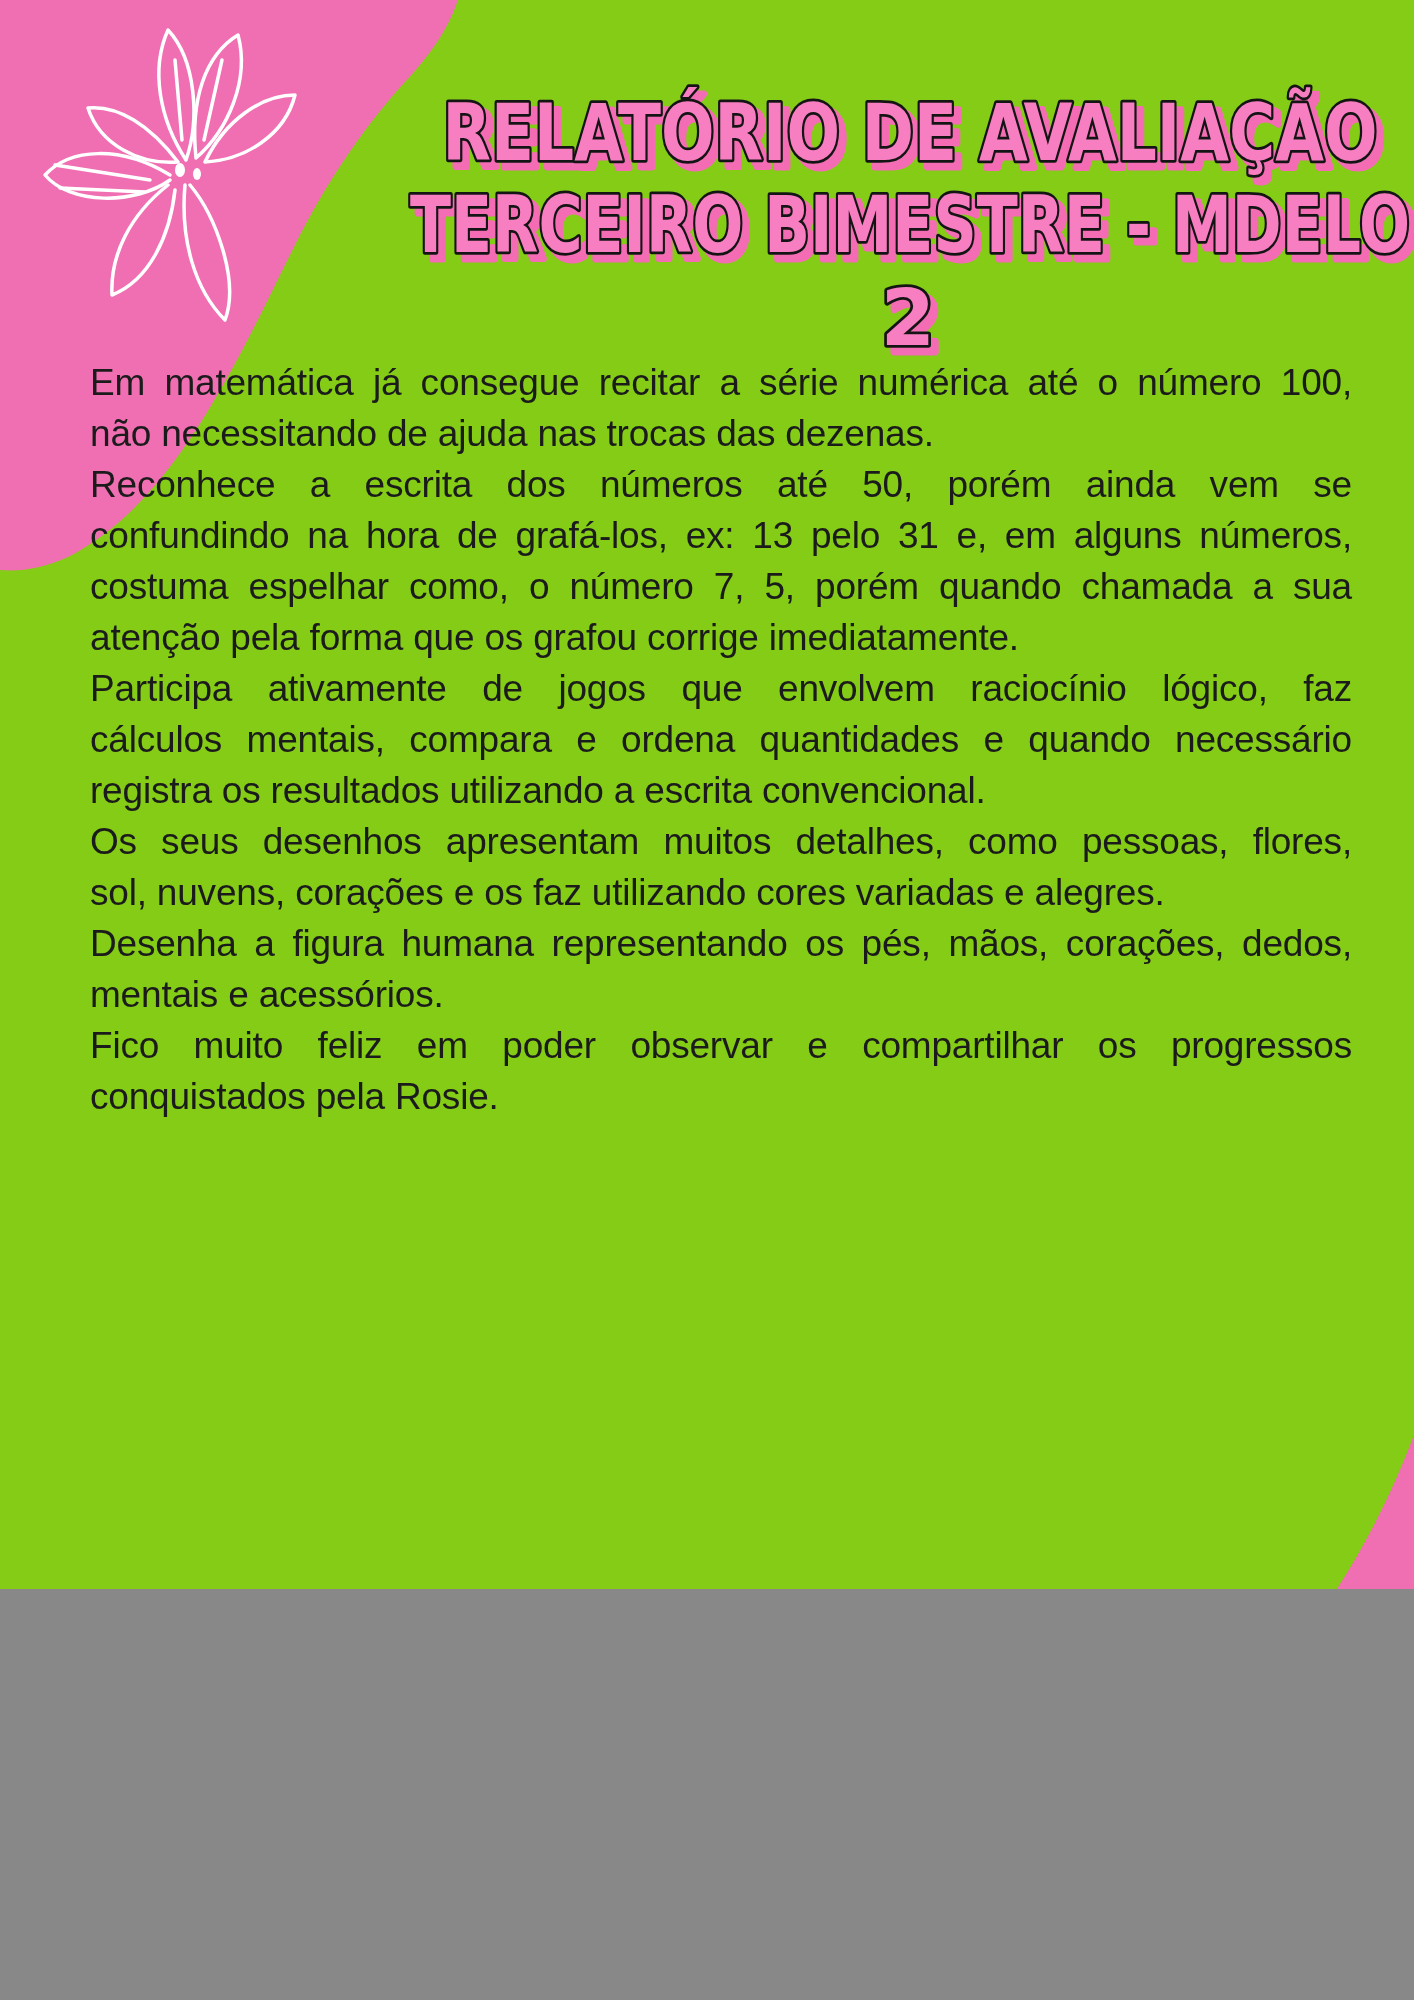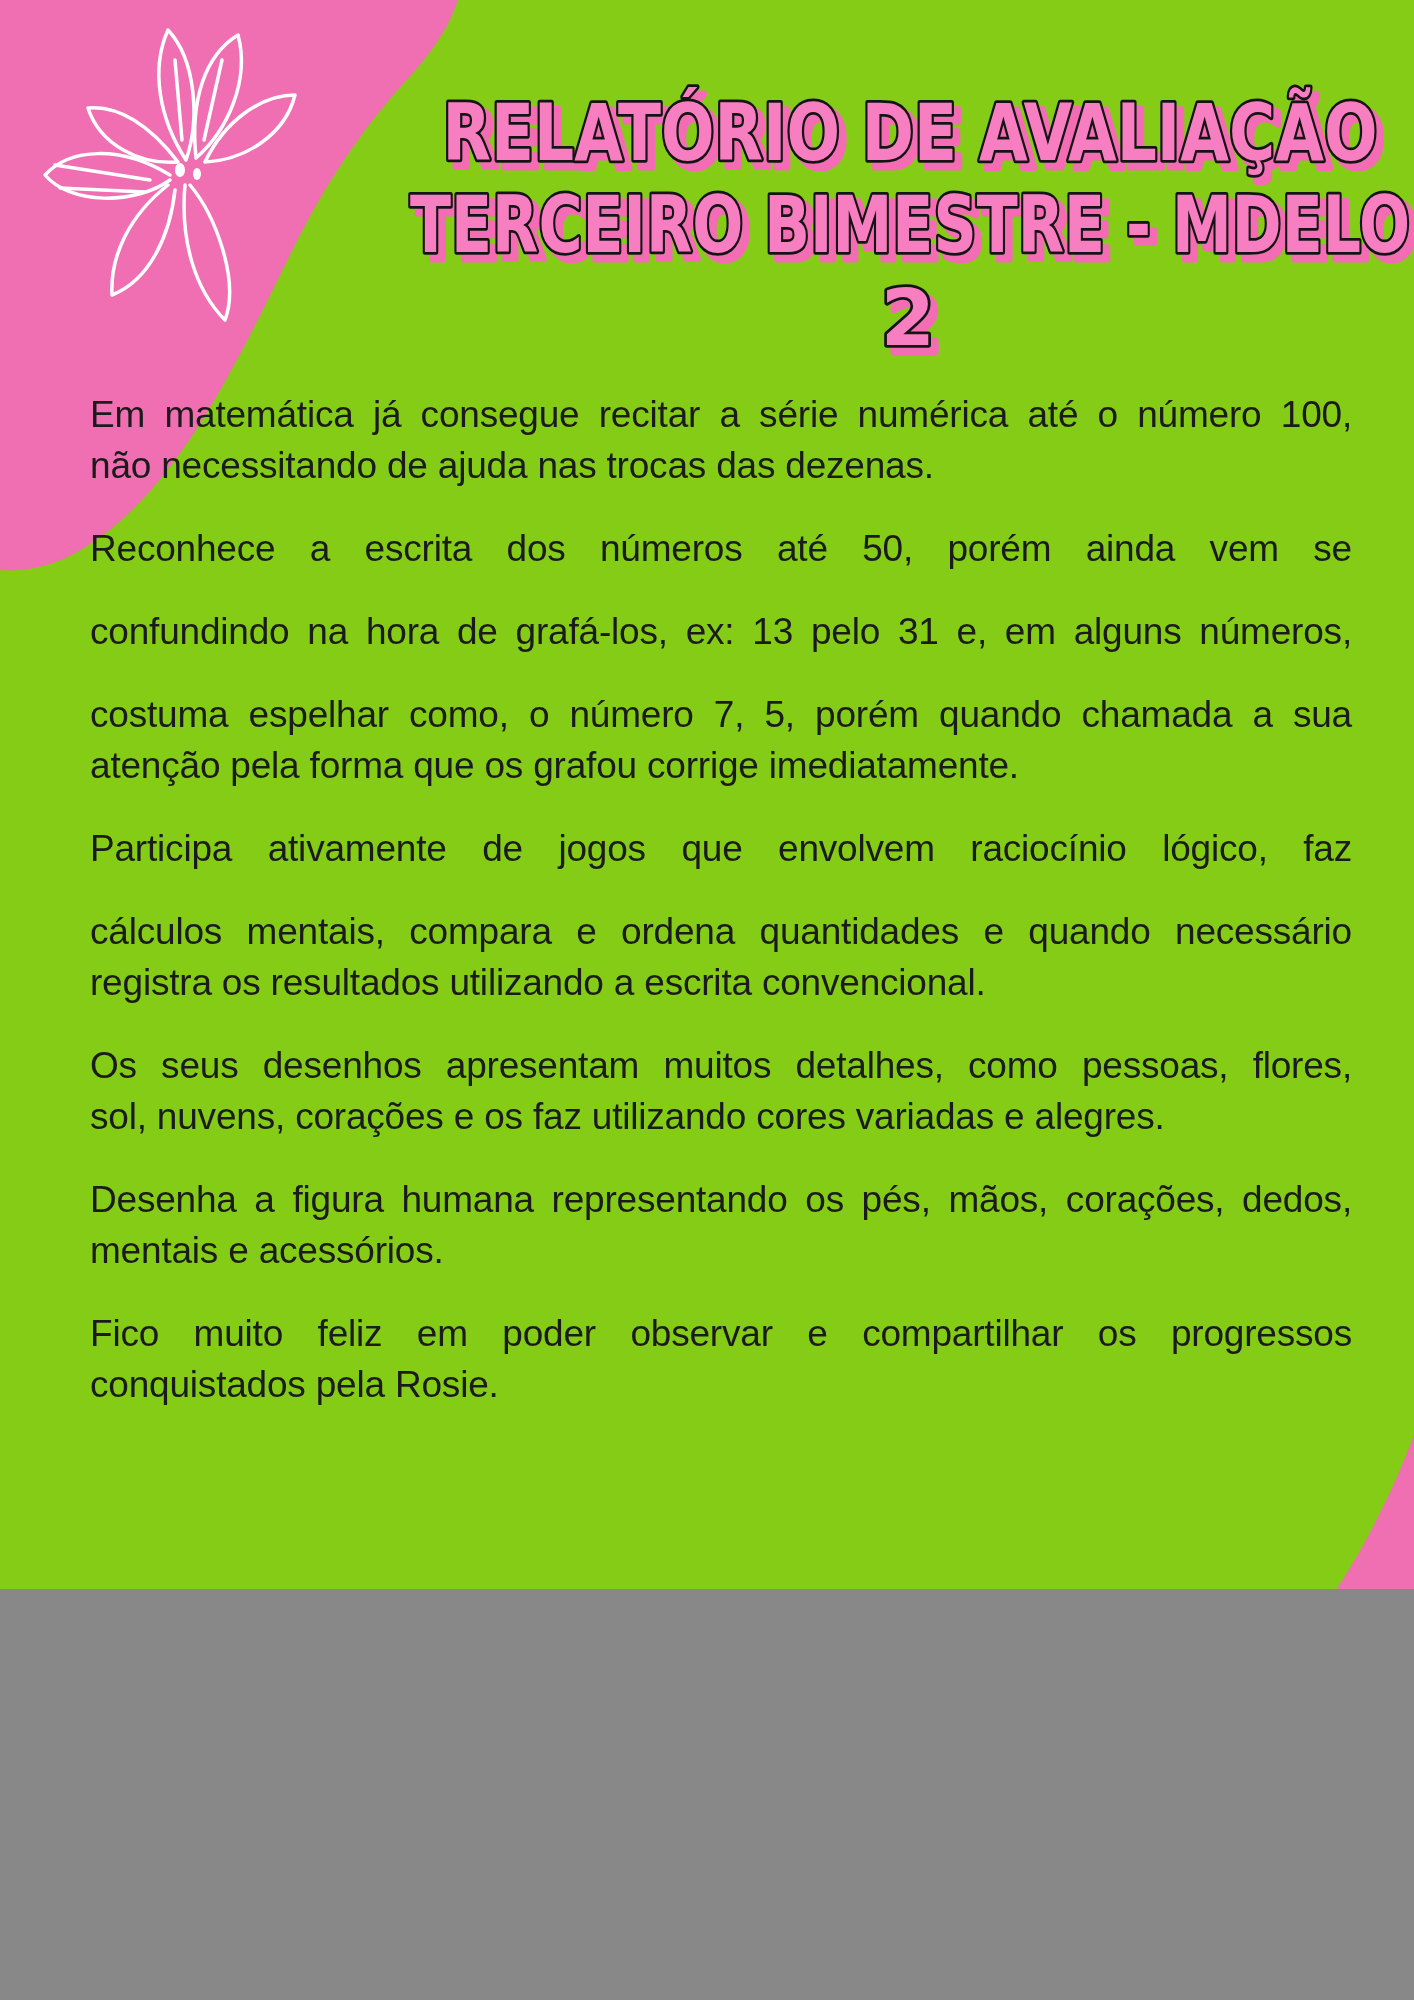--- a/index.html
+++ b/index.html
@@ -20,21 +20,21 @@
   .t-shadow{ fill:var(--title-shadow,#f46cb4); stroke:var(--title-shadow,#f46cb4); stroke-width:7px; paint-order:stroke; stroke-linejoin:round;}
   .t-main{ fill:var(--title-fill,#f77fc1); stroke:var(--outline,#141414); stroke-width:5.5px; paint-order:stroke; stroke-linejoin:round;}
   .body-text{
     position:absolute;left:90px;top:357px;width:1262px;
     font-size:37px;line-height:51px;
     color:var(--body-text,#1b1b1b);
     letter-spacing:-0.2px;
   }
   .para{margin:0;padding:0;}
   .line{display:block;text-align:justify;}
-  .line.just{text-align-last:justify;margin-top:32px;}
+  .line.just{text-align-last:justify;}
   .avatar{
     position:absolute;left:62px;top:1823px;
     width:112px;height:112px;
     border:9px solid var(--avatar-ring,#ea4da2);
     border-radius:50%;
     overflow:hidden;
     background:#dcd7d2;
   }
   .logo-svg{position:absolute;left:0;top:1950px;}
   .logo-text{font-family:"DejaVu Sans", sans-serif;font-weight:bold;}

